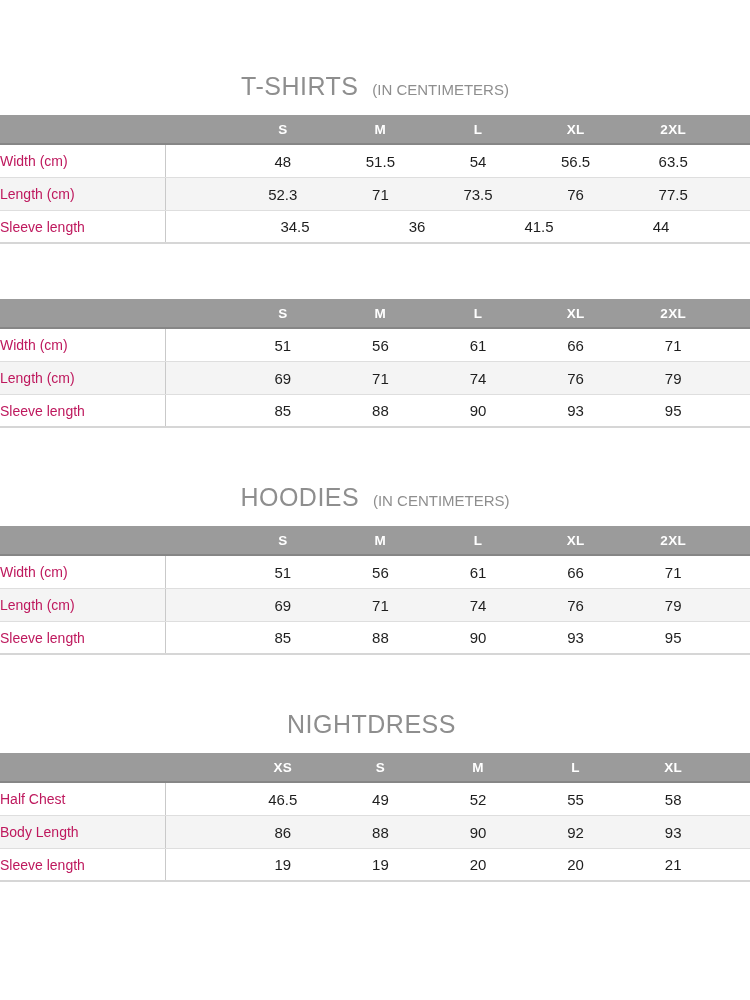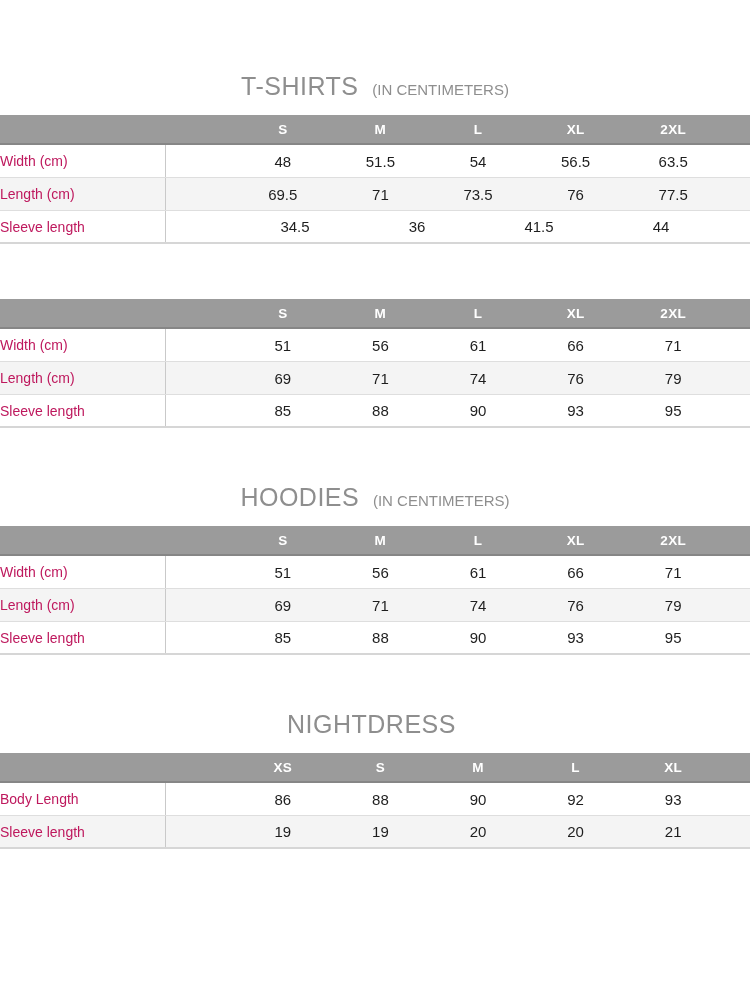--- a/index.html
+++ b/index.html
@@ -89,21 +89,21 @@
         <div>48</div>
         <div>51.5</div>
         <div>54</div>
         <div>56.5</div>
         <div>63.5</div>
       </div>
     </div>
     <div class="trow">
       <div class="label-col">Length (cm)</div>
       <div class="cols">
-        <div>69.5</div>
+        <div>52.3</div>
         <div>71</div>
         <div>73.5</div>
         <div>76</div>
         <div>77.5</div>
       </div>
     </div>
     <div class="trow">
       <div class="label-col">Sleeve length</div>
       <div class="cols">
         <div>34.5</div>
@@ -218,20 +218,30 @@
       <div class="label-col"></div>
       <div class="cols">
         <div>XS</div>
         <div>S</div>
         <div>M</div>
         <div>L</div>
         <div>XL</div>
       </div>
     </div>
     <div class="trow">
+      <div class="label-col">Half Chest</div>
+      <div class="cols">
+        <div>46.5</div>
+        <div>49</div>
+        <div>52</div>
+        <div>55</div>
+        <div>58</div>
+      </div>
+    </div>
+    <div class="trow">
       <div class="label-col">Body Length</div>
       <div class="cols">
         <div>86</div>
         <div>88</div>
         <div>90</div>
         <div>92</div>
         <div>93</div>
       </div>
     </div>
     <div class="trow">

